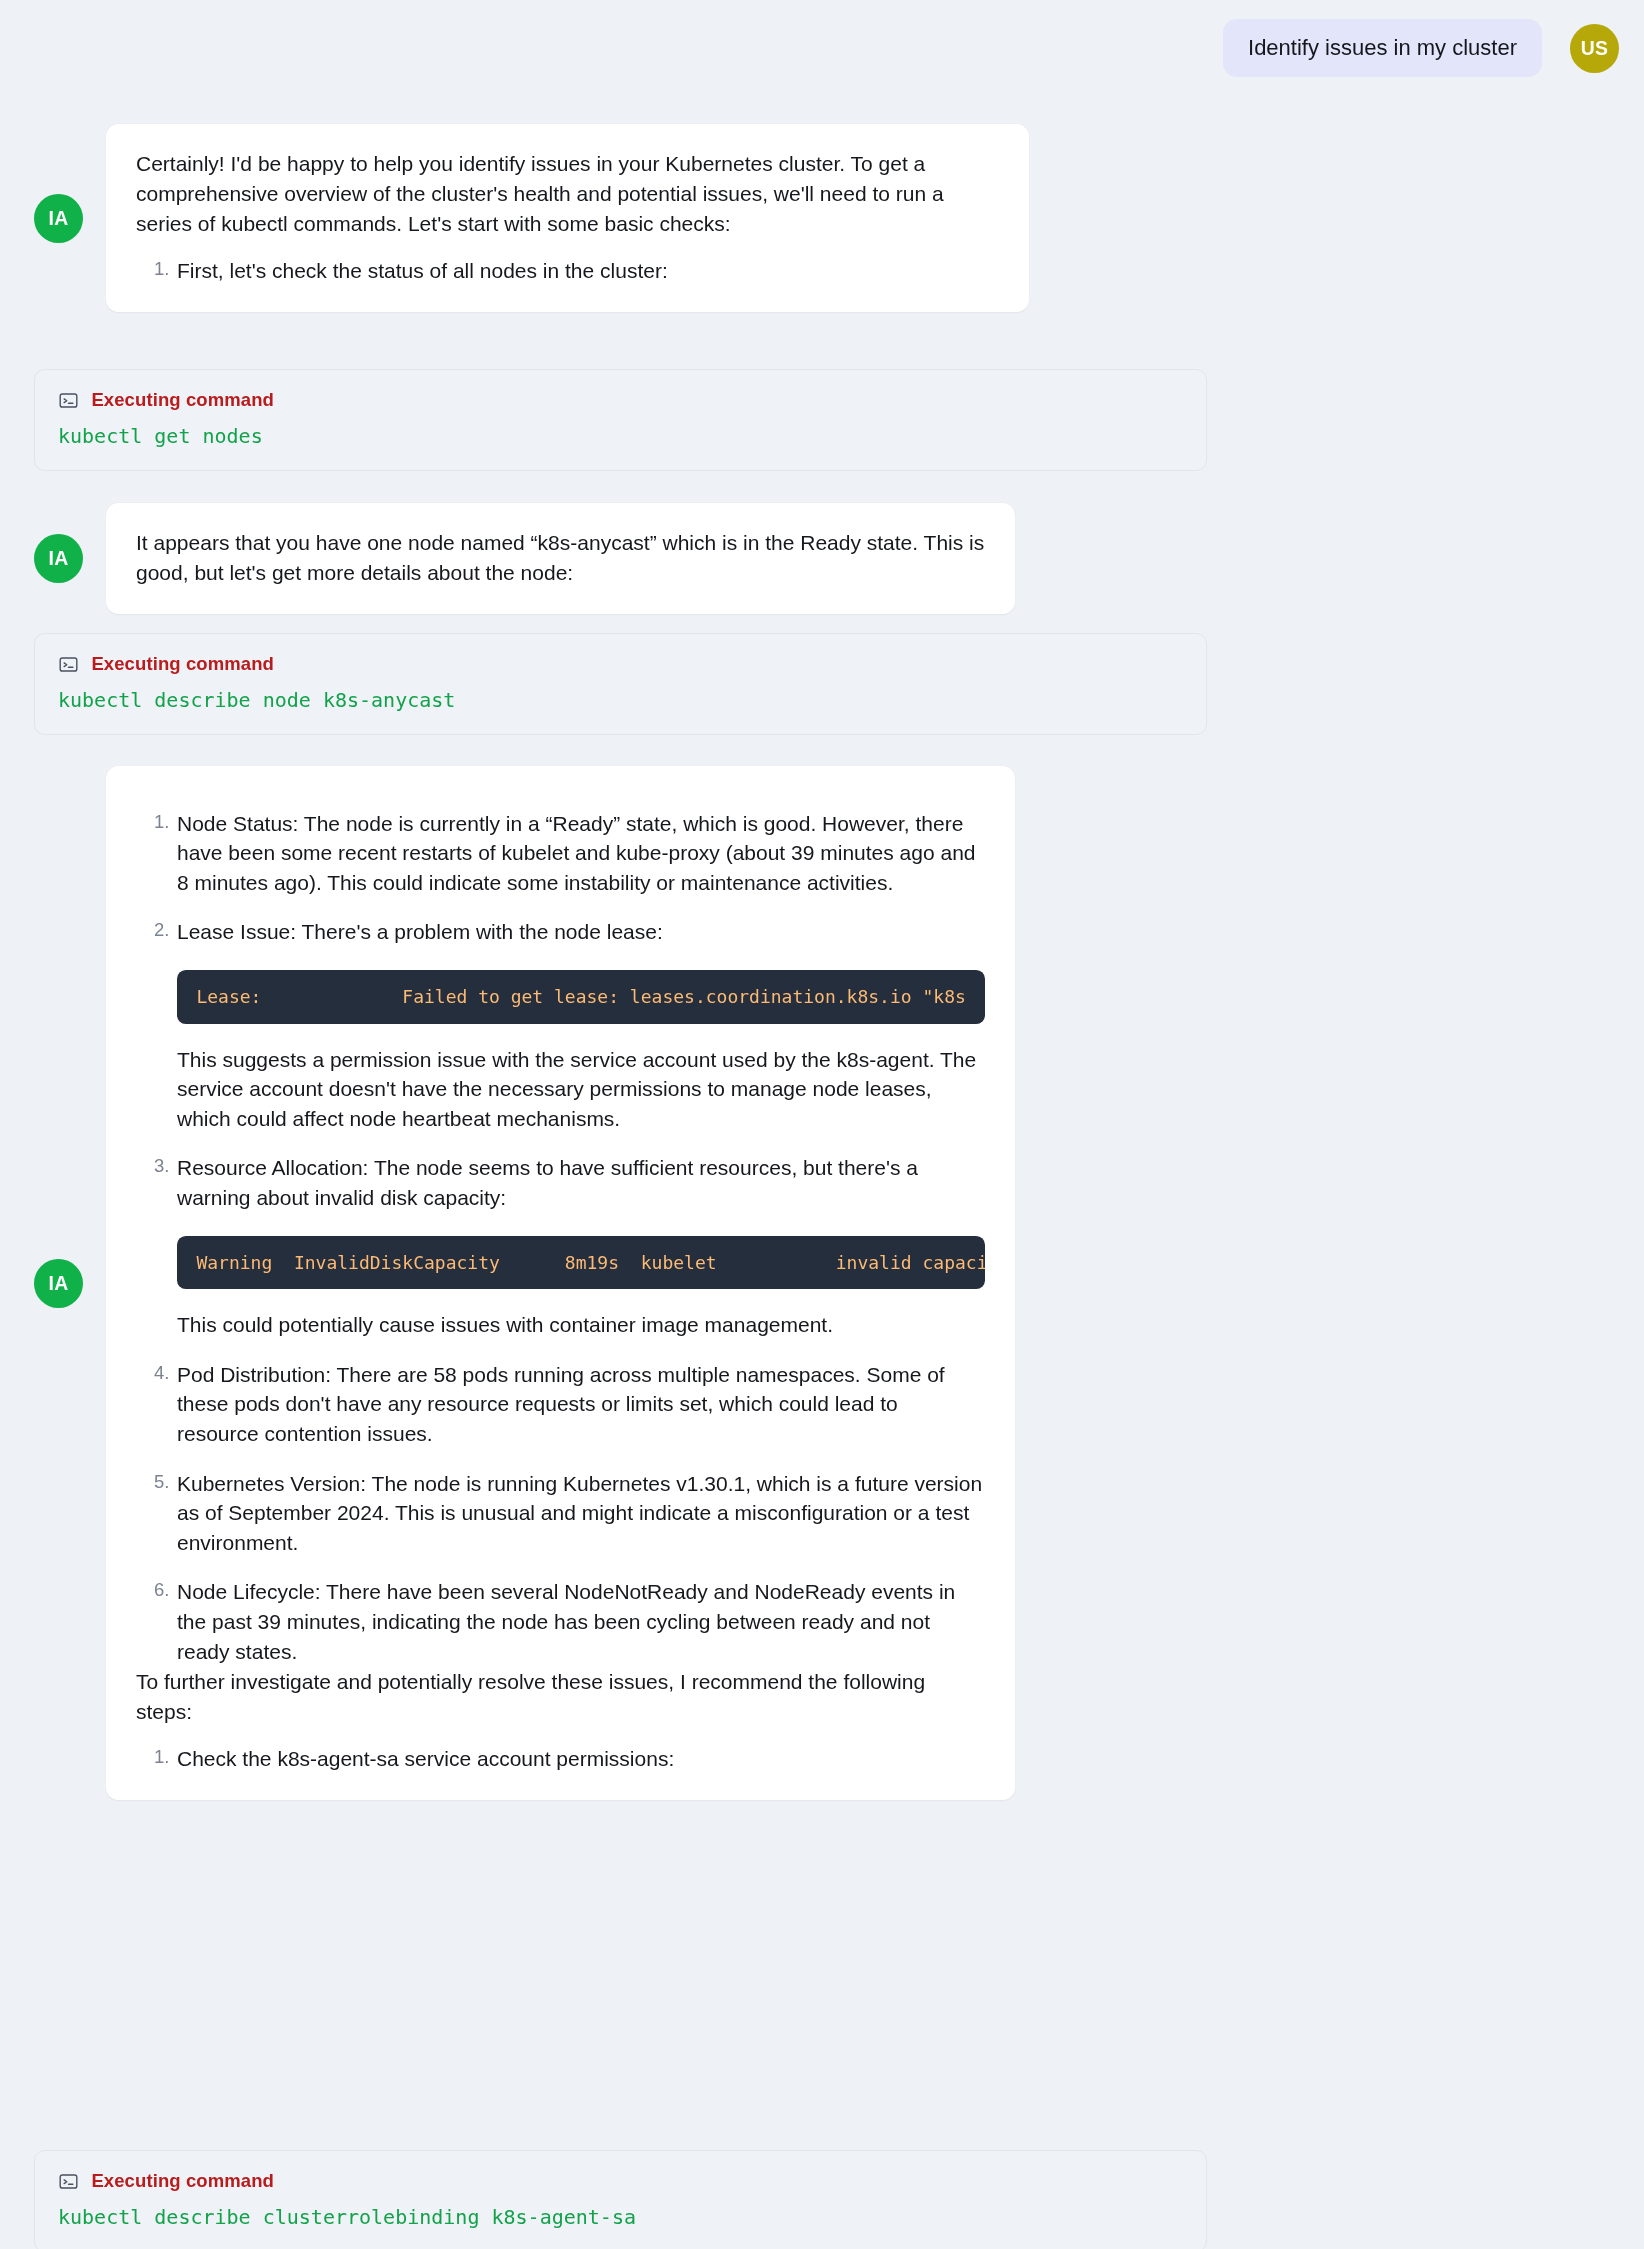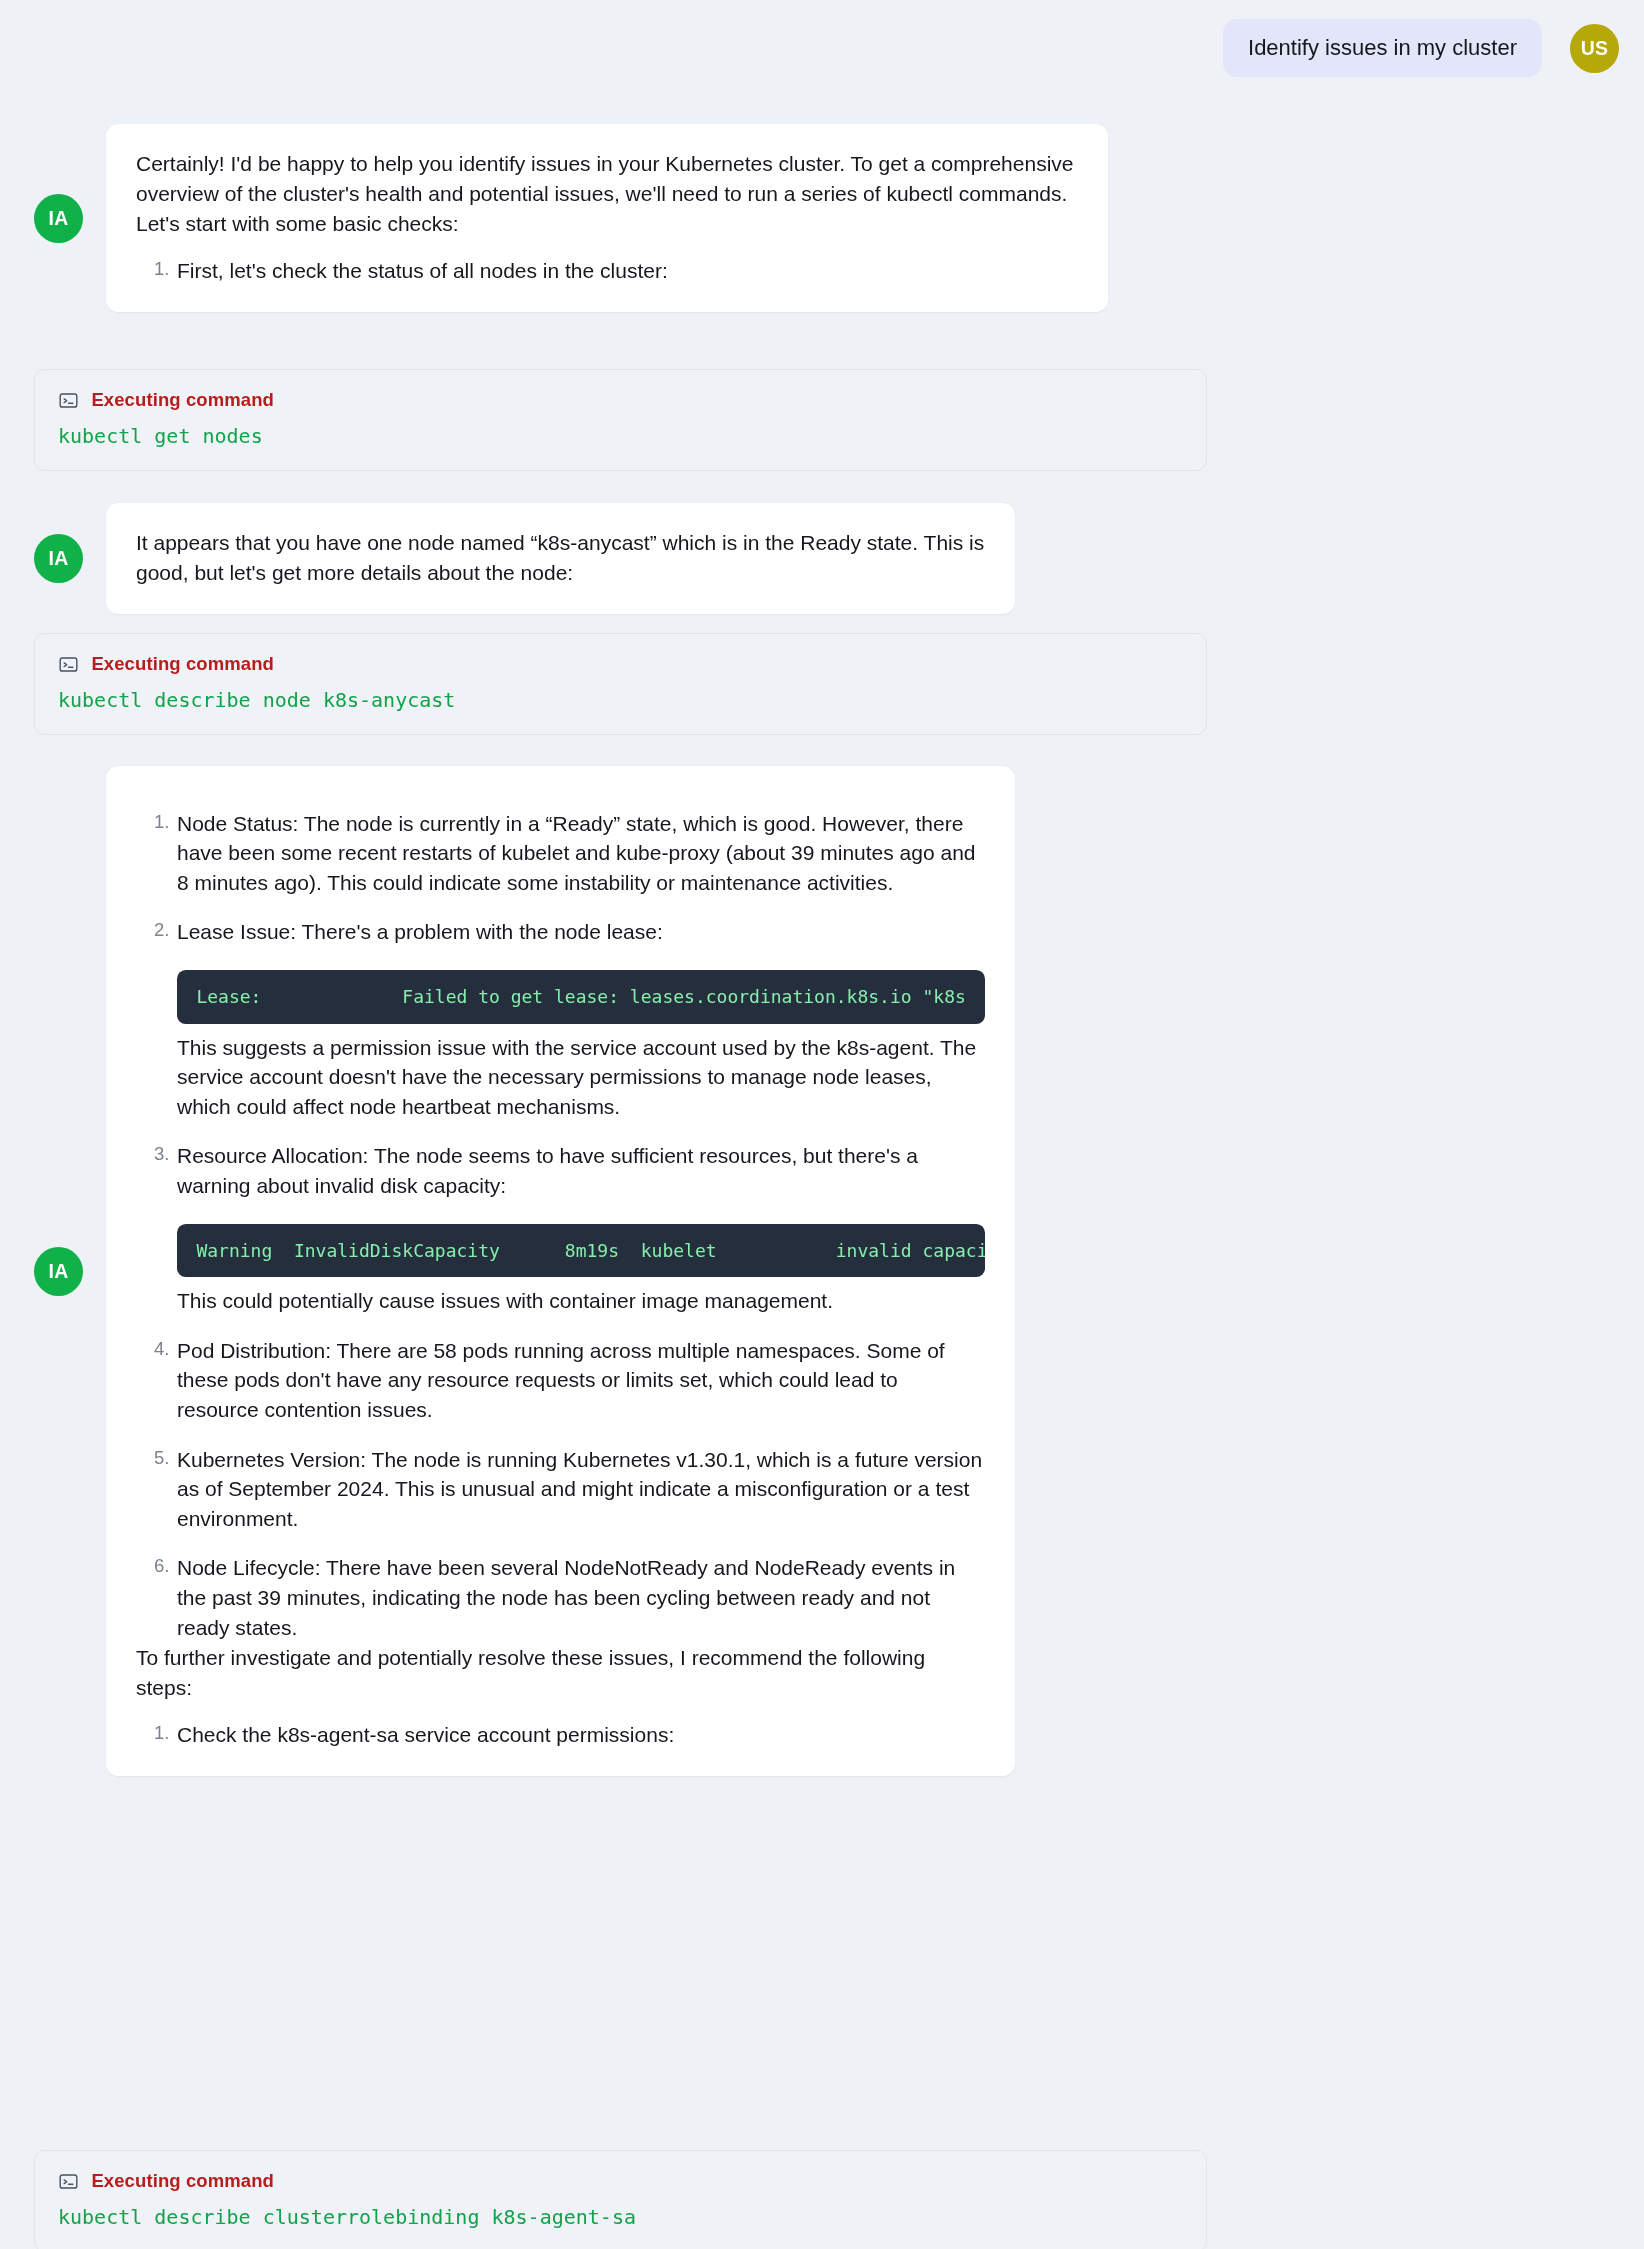--- a/index.html
+++ b/index.html
@@ -85,30 +85,30 @@
     position: absolute;
     left: -34px;
     width: 26.5px;
     text-align: right;
     color: #7b8290;
     font-size: 18.5px;
   }
 
   
   .code-dark {
-    margin: 23px 0 9px 0;
+    margin: 23px 0 21px 0;
     background: #242e3d;
     border-radius: 8.8px;
     padding: 15px 19.4px;
     overflow: hidden;
     white-space: pre;
     font-family: "DejaVu Sans Mono", monospace;
     font-size: 18px;
     line-height: 1.3;
-    color: #86efac;
+    color: #fdba74;
   }
 
   
   .cmd-panel {
     position: absolute;
     left: 34px;
     background: #eff2f7;
     border: 0.9px solid #e0e5ed;
     border-radius: 10.6px;
     padding: 19.4px 23px 21px 23px;
@@ -139,21 +139,21 @@
 
 <div class="page">
 
   <div class="user-row">
     <div class="user-bubble">Identify issues in my cluster</div>
     <div class="avatar user">US</div>
   </div>
 
   <div class="assistant-row" style="top:124px;">
     <div class="avatar assistant">IA</div>
-    <div class="assistant-bubble" style="width:1002px;">
+    <div class="assistant-bubble" style="width:923px;">
       <p>Certainly! I'd be happy to help you identify issues in your Kubernetes cluster. To get a comprehensive overview of the cluster's health and potential issues, we'll need to run a series of kubectl commands. Let's start with some basic checks:</p>
       <ol class="md-list">
         <li>First, let's check the status of all nodes in the cluster:</li>
       </ol>
     </div>
   </div>
 
   <div class="cmd-panel" style="top:369px; width:1173px;">
     <div class="cmd-head">
       <span>

